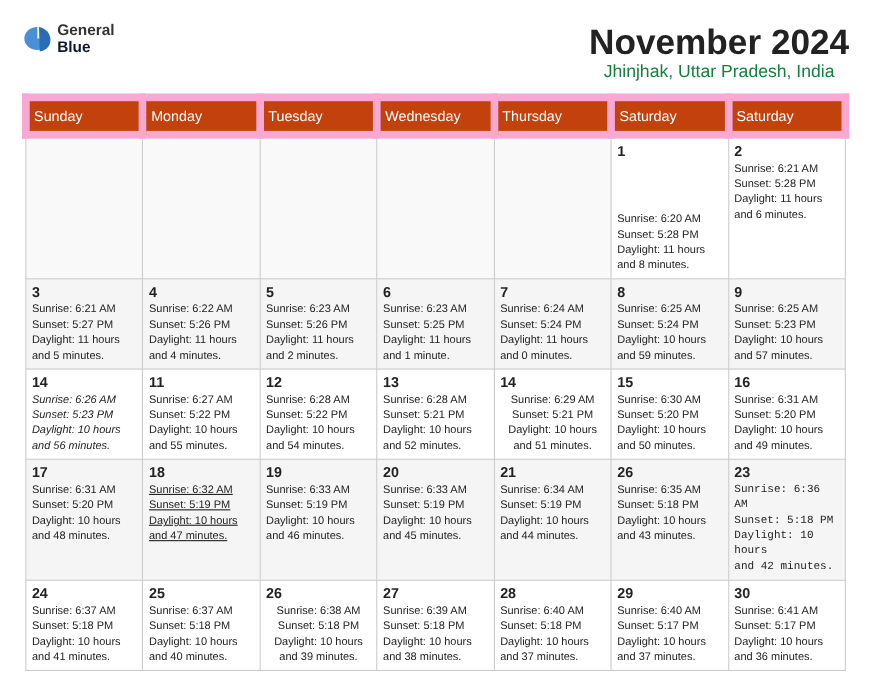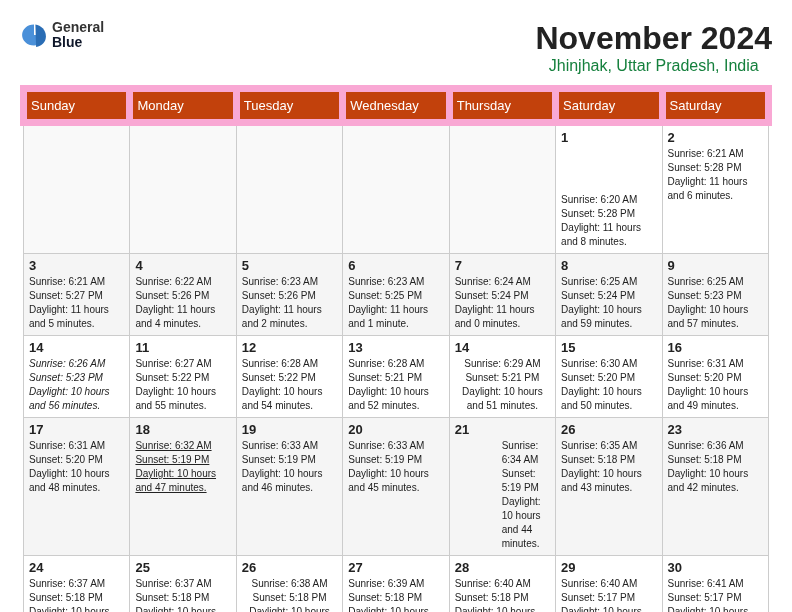--- a/index.html
+++ b/index.html
@@ -276,35 +276,35 @@
         </td>
         <td>
           <span class="day-num">20</span>
           <div class="day-info" style="white-space: pre-line;">Sunrise: 6:33 AM
 Sunset: 5:19 PM
 Daylight: 10 hours
 and 45 minutes.</div>
         </td>
         <td>
           <span class="day-num">21</span>
-          <div class="day-info" style="white-space: pre-line; margin-left: 47px;">Sunrise: 6:34 AM
+          <div class="day-info" style="white-space: pre-line;">Sunrise: 6:34 AM
 Sunset: 5:19 PM
 Daylight: 10 hours
 and 44 minutes.</div>
         </td>
         <td>
           <span class="day-num">26</span>
           <div class="day-info" style="white-space: pre-line;">Sunrise: 6:35 AM
 Sunset: 5:18 PM
 Daylight: 10 hours
 and 43 minutes.</div>
         </td>
         <td>
           <span class="day-num">23</span>
-          <div class="day-info" style="white-space: pre-line;">Sunrise: 6:36 AM
+          <div class="day-info" style="white-space: pre-line; font-family: Liberation Mono, monospace;">Sunrise: 6:36 AM
 Sunset: 5:18 PM
 Daylight: 10 hours
 and 42 minutes.</div>
         </td>
       </tr>
       <tr>
         <td>
           <span class="day-num">24</span>
           <div class="day-info" style="white-space: pre-line;">Sunrise: 6:37 AM
 Sunset: 5:18 PM

